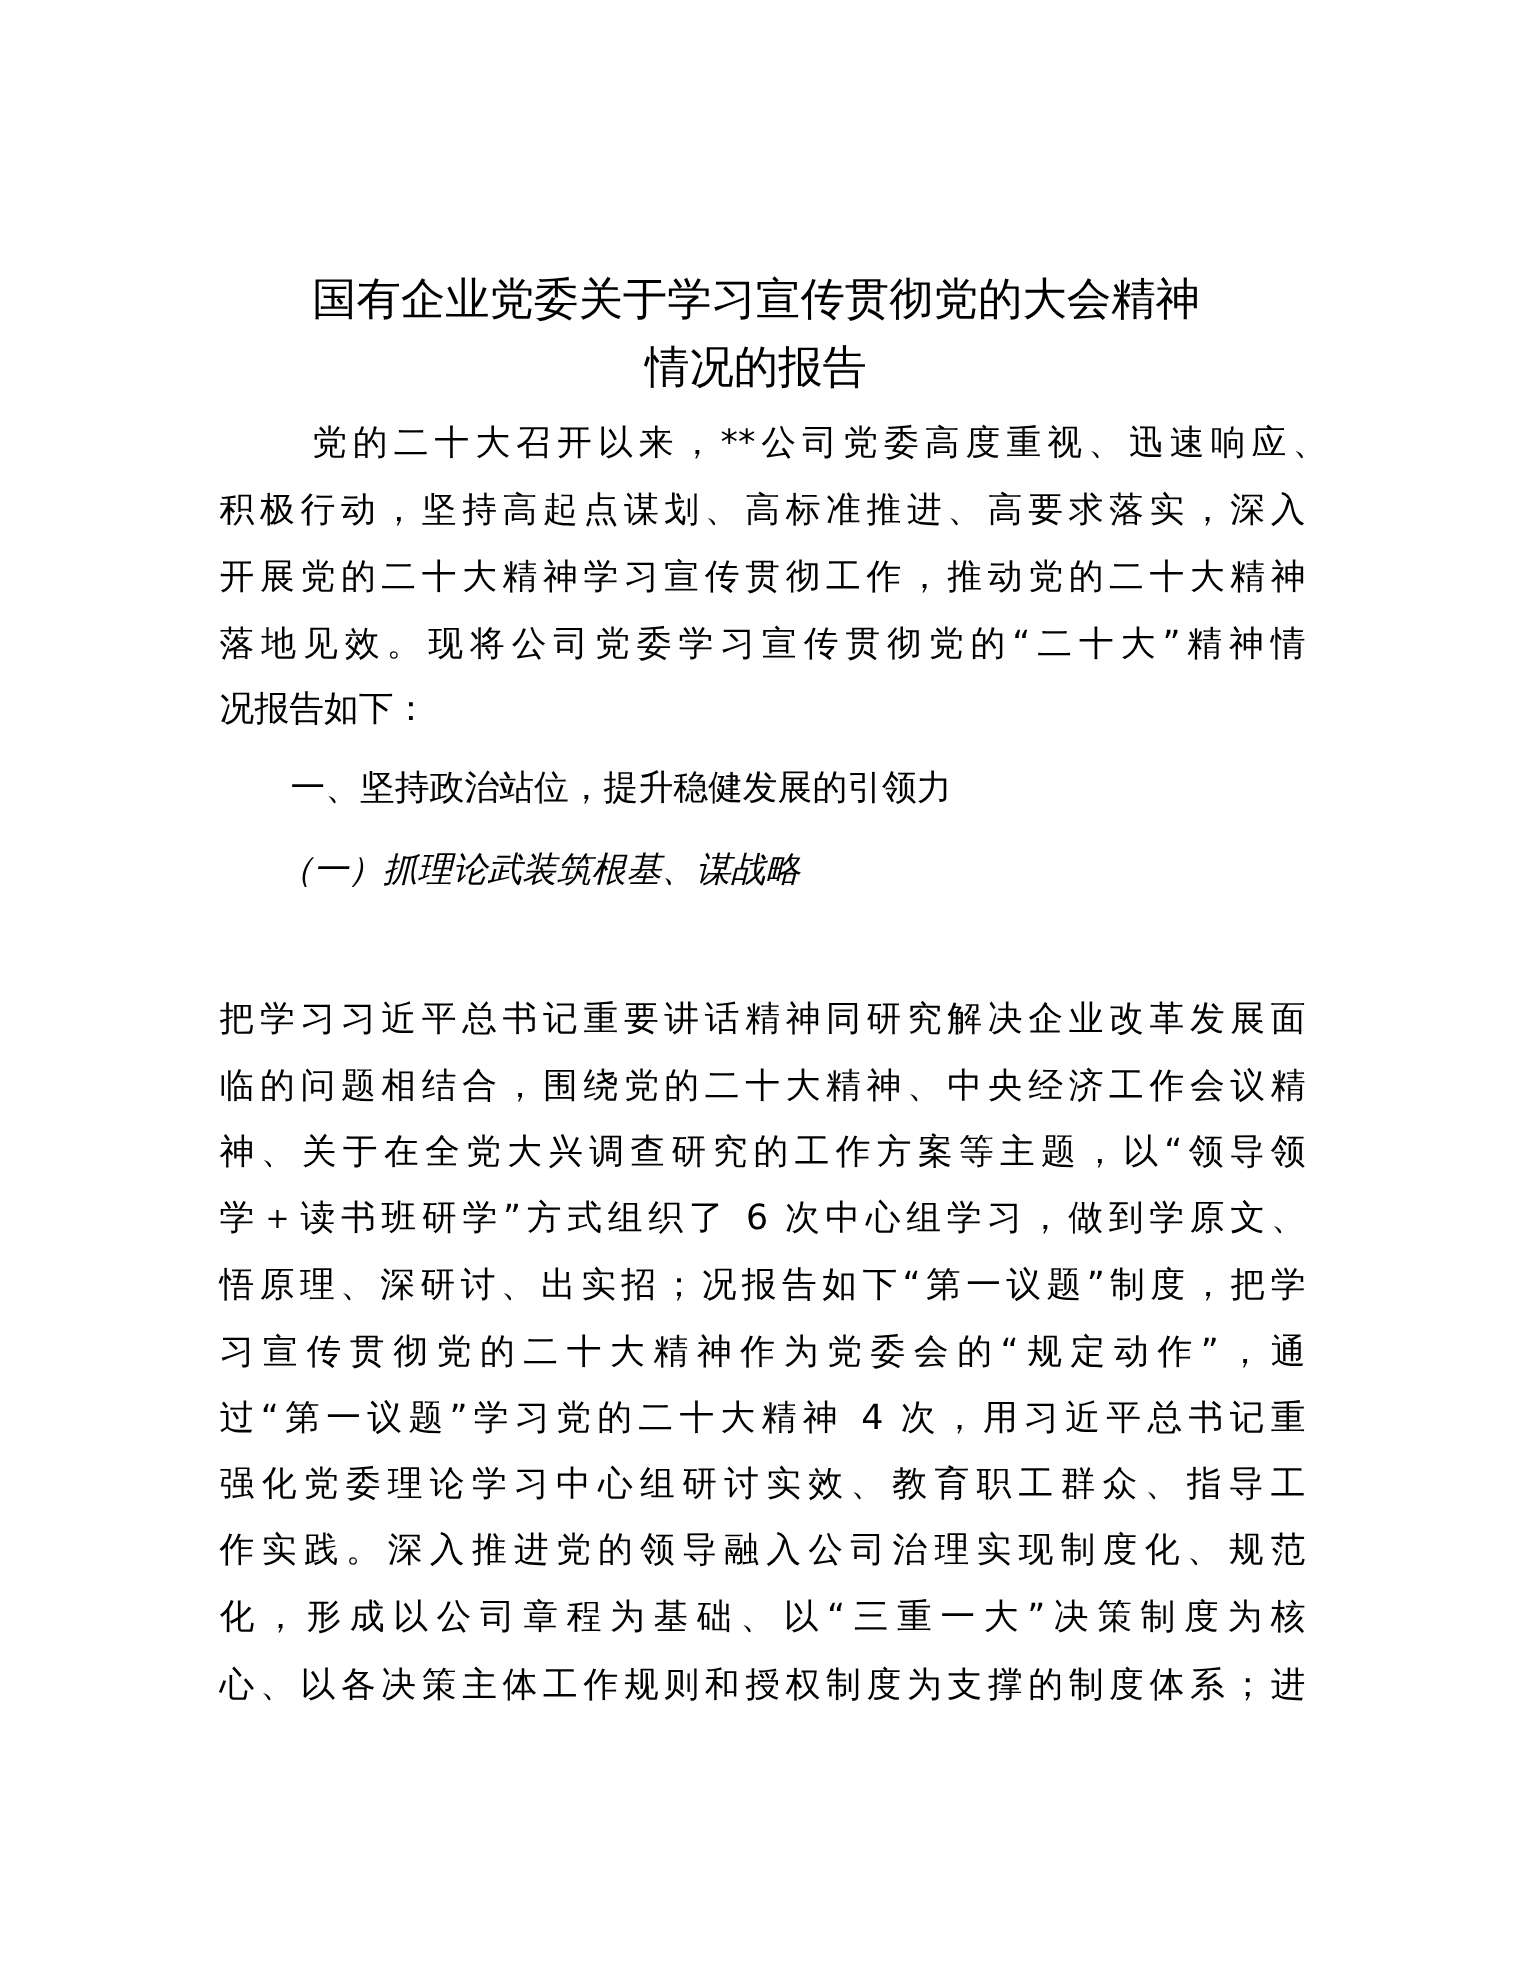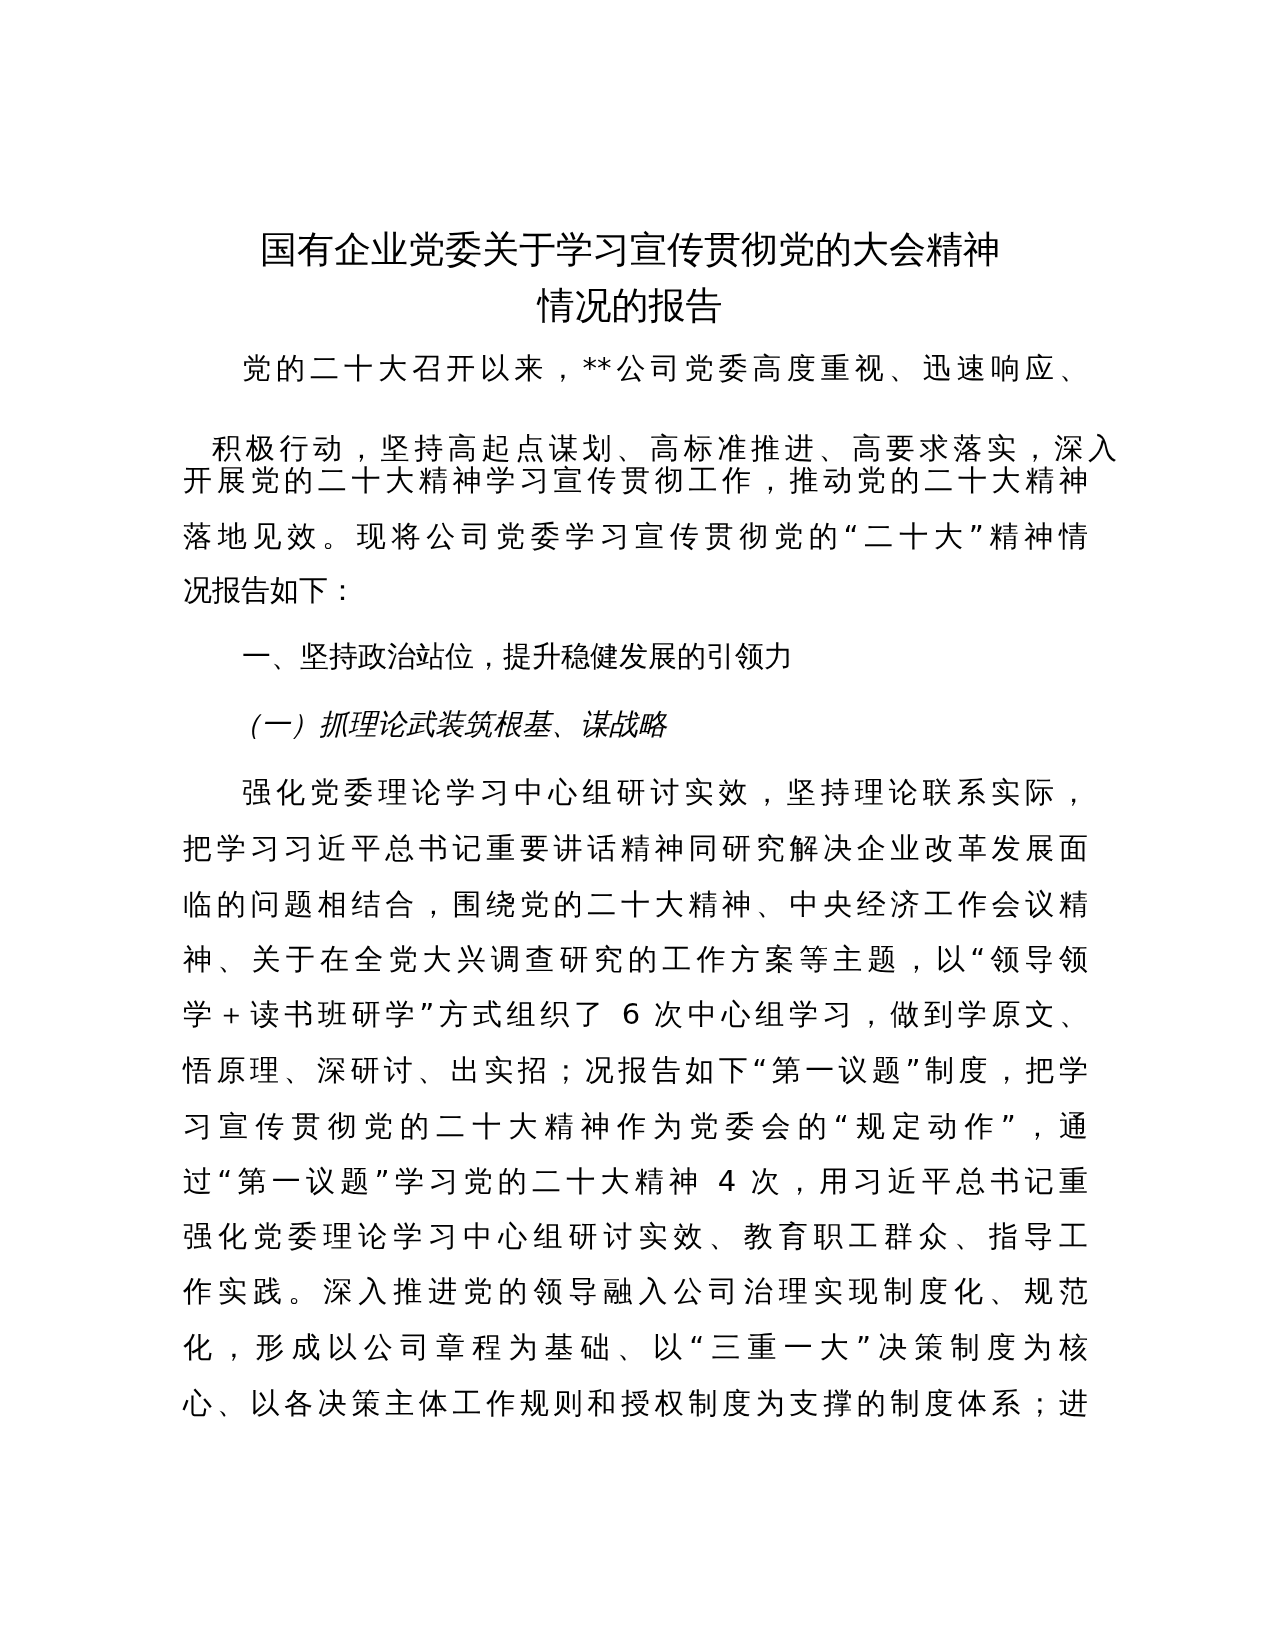--- a/index.html
+++ b/index.html
@@ -57,31 +57,30 @@
 </head>
 <body>
 
 <div class="page">
 
   <div class="title">
     <div>国有企业党委关于学习宣传贯彻党的大会精神</div>
     <div>情况的报告</div>
   </div>
 
-  <div class="line indent" style="top:348px;">党的二十大召开以来，**公司党委高度重视、迅速响应、</div>
-  <div class="line" style="top:428px;margin-left:29px;">积极行动，坚持高起点谋划、高标准推进、高要求落实，深入</div>
+  <div class="line indent" style="top:348px;margin-left:18px;">党的二十大召开以来，**公司党委高度重视、迅速响应、</div>
+  <div class="line" style="top:404px;">积极行动，坚持高起点谋划、高标准推进、高要求落实，深入</div>
   <div class="line" style="top:460px;">开展党的二十大精神学习宣传贯彻工作，推动党的二十大精神</div>
   <div class="line" style="top:516px;">落地见效。现将公司党委学习宣传贯彻党的“二十大”精神情</div>
   <div class="line last" style="top:570px;">况报告如下：</div>
 
   <div class="line indent heading" style="top:636px;">一、坚持政治站位，提升稳健发展的引领力</div>
 
   <div class="line heading" style="top:704px; left:232px; width:856px;font-style:italic;">（一）抓理论武装筑根基、谋战略</div>
 
-  <div class="line indent" style="top:772px;">强化党委理论学习中心组研讨实效，坚持理论联系实际，</div>
   <div class="line" style="top:884px;">临的问题相结合，围绕党的二十大精神、中央经济工作会议精</div>
   <div class="line" style="top:828px;">把学习习近平总书记重要讲话精神同研究解决企业改革发展面</div>
   <div class="line" style="top:939px;">神、关于在全党大兴调查研究的工作方案等主题，以“领导领</div>
   <div class="line" style="top:994px;">学＋读书班研学”方式组织了 6 次中心组学习，做到学原文、</div>
   <div class="line" style="top:1050px;">悟原理、深研讨、出实招；况报告如下“第一议题”制度，把学</div>
   <div class="line" style="top:1106px;">习宣传贯彻党的二十大精神作为党委会的“规定动作”，通</div>
   <div class="line" style="top:1161px;">过“第一议题”学习党的二十大精神 4 次，用习近平总书记重</div>
   <div class="line" style="top:1216px;">强化党委理论学习中心组研讨实效、教育职工群众、指导工</div>
   <div class="line" style="top:1271px;">作实践。深入推进党的领导融入公司治理实现制度化、规范</div>
   <div class="line" style="top:1327px;">化，形成以公司章程为基础、以“三重一大”决策制度为核</div>

